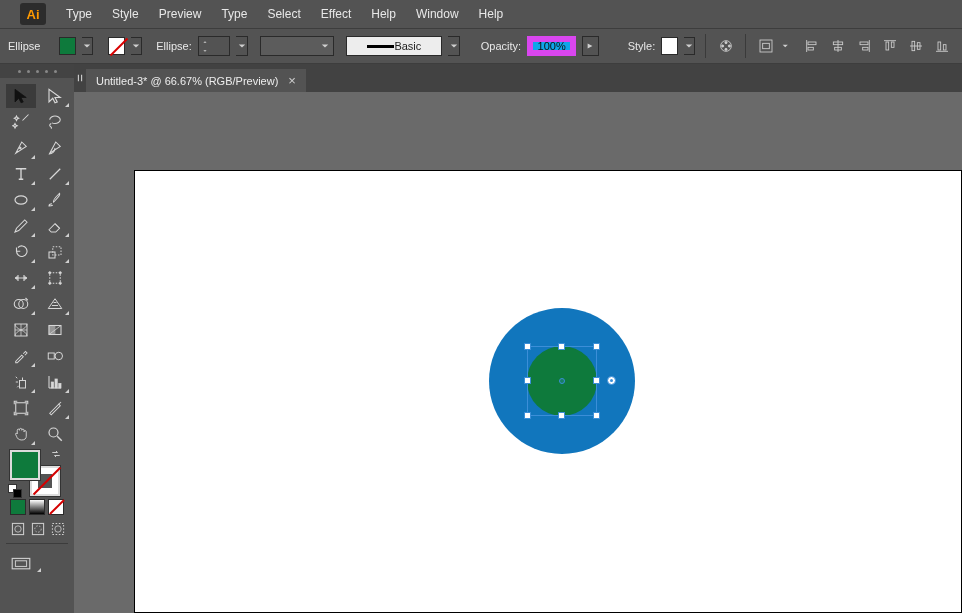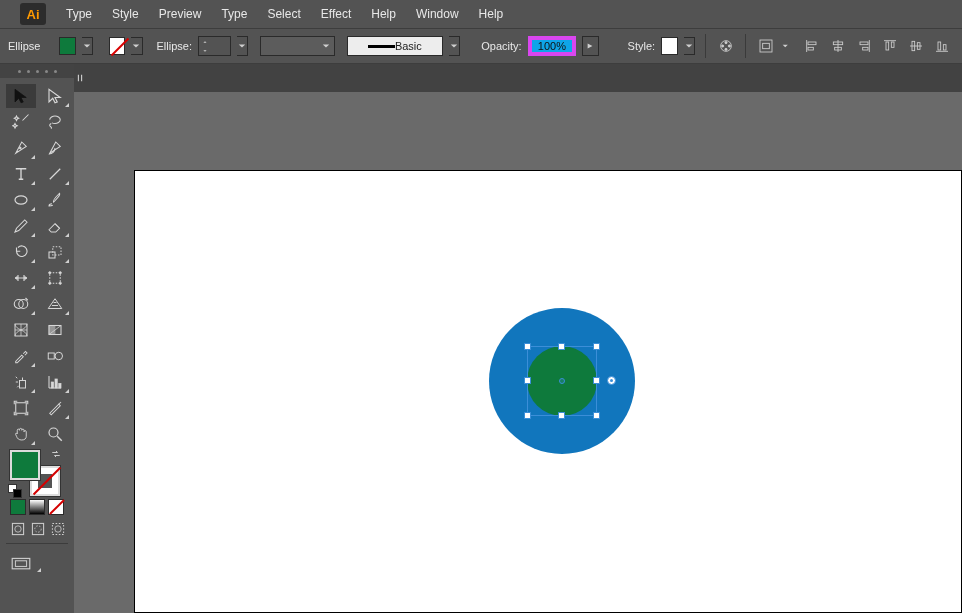--- a/index.html
+++ b/index.html
@@ -23,21 +23,21 @@
   .drop-btn svg{width:8px;height:8px;}
   .noStroke { position:relative; background:#fff;}
   .noStroke::after{ content:""; position:absolute; left:-2px; top:8px; width:24px; height:2px; background:#d80000; transform:rotate(-45deg);}
   .num-field { width:40px; height:20px; background:#535353; border:1px solid #2a2a2a; display:flex; align-items:center; }
   .num-field .spin { width:12px; display:flex; flex-direction:column;}
   .num-field .spin span{height:9px; display:flex;align-items:center;justify-content:center;}
   .wideDrop { height:20px; background:#5c5c5c; border:1px solid #2a2a2a; display:flex; align-items:center; padding:0 4px; gap:4px;}
   .wideDrop.w1{width:90px;}
   .brush-drop { height:20px; background:#ededed; color:#222; border:1px solid #2a2a2a; display:flex; align-items:center; padding:0 20px; width:96px; font-size:11px; justify-content:space-between;}
   .brush-drop .bline{height:3px;background:#000;width:46px;}
-  .pct-field{ width:58px;height:20px; background:#0ea5e9; color:#111; display:flex;align-items:center;justify-content:center; border:4px solid #d946ef; font-size:11px;}
+  .pct-field{ width:58px;height:20px; background:#0ea5e9; color:#111; display:flex;align-items:center;justify-content:center; border:6px solid #d946ef; font-size:11px;}
   .arrow-box{ width:20px;height:20px;border:1px solid #2a2a2a;display:flex;align-items:center;justify-content:center;}
   .style-sw { width:20px;height:18px;background:#fff;border:1px solid #2a2a2a;}
   .sep { width:1px; height:24px; background:#3a3a3a; margin:0 4px;}
   .iconbtn { width:24px;height:24px; display:flex;align-items:center;justify-content:center; }
   .iconbtn svg{width:16px;height:16px; stroke:#cfcfcf; fill:none; stroke-width:1.3;}
   .align-group{ display:flex; gap:2px; margin-left:6px;}
   .align-group .iconbtn svg{stroke:#cfcfcf;}
 
   
   .tabbar { position:absolute; left:74px; top:64px; right:0; height:28px; background:#424242; display:flex; align-items:flex-end;}
@@ -261,20 +261,24 @@
       <span></span>
     </div>
   </div>
 
 <div class="tabbar">
   <div class="exp">
       <svg width="8" height="8" viewBox="0 0 10 10" class="chev">
         <path d="M3 1 L3 9 M7 1 L7 9" stroke="#cfcfcf" stroke-width="1.4"></path>
       </svg>
     </div>
+  <div class="doc-tab">
+    <span>Untitled-3* @ 66.67% (RGB/Preview)</span>
+    <span class="tab-close">×</span>
+  </div>
 </div>
 
 <div class="toolpanel">
   <div class="tool-grid">
     <div class="tool sel">
         <svg viewBox="0 0 24 24">
           <path d="M4 3 L4 20 L9 15 L12 21 L15 20 L12 14 L19 14 Z" fill="#111" stroke="#111"></path>
         </svg>
       </div>
     <div class="tool">

